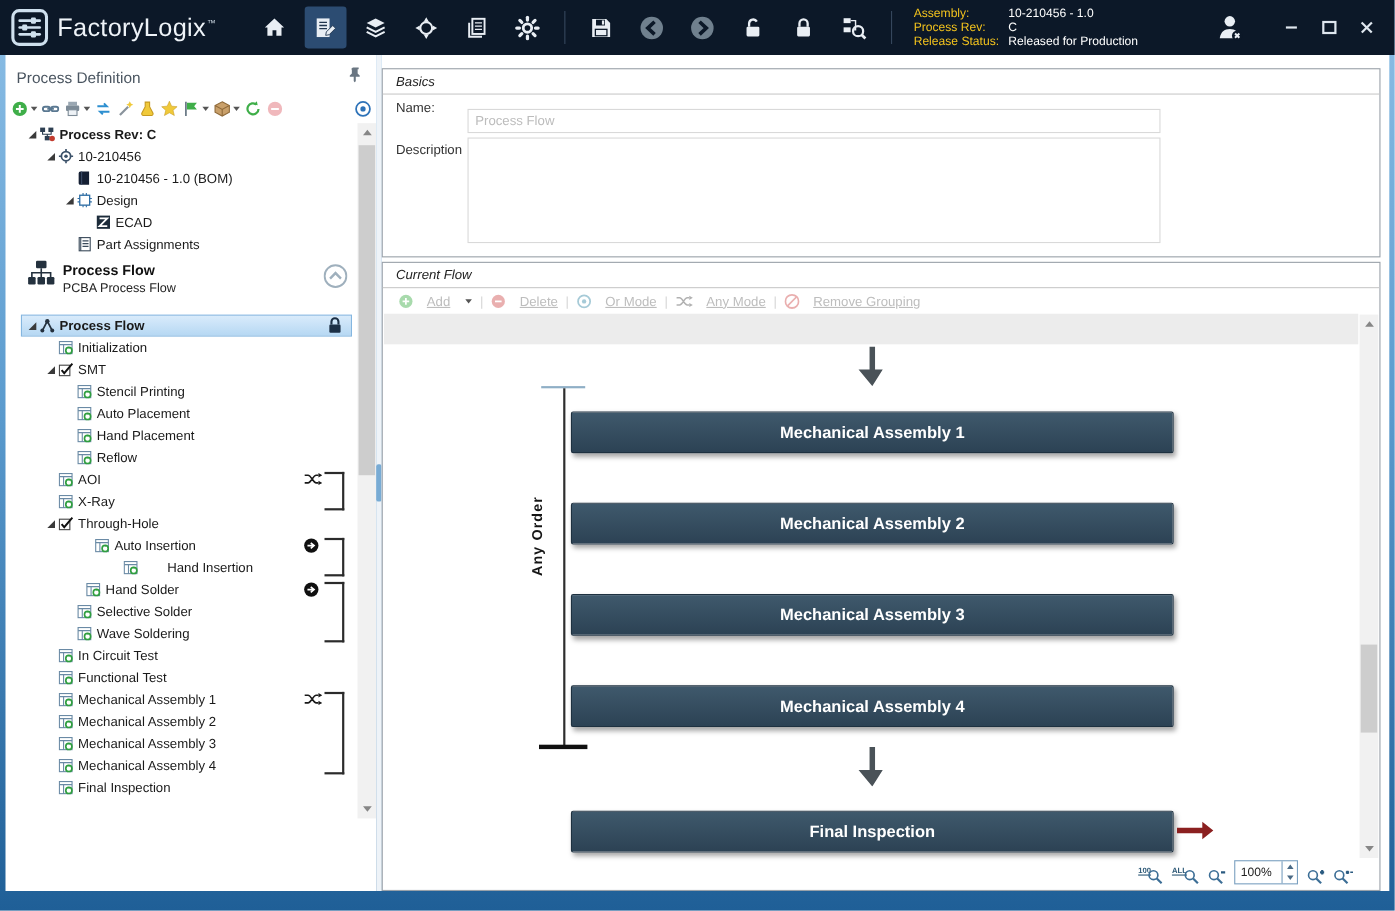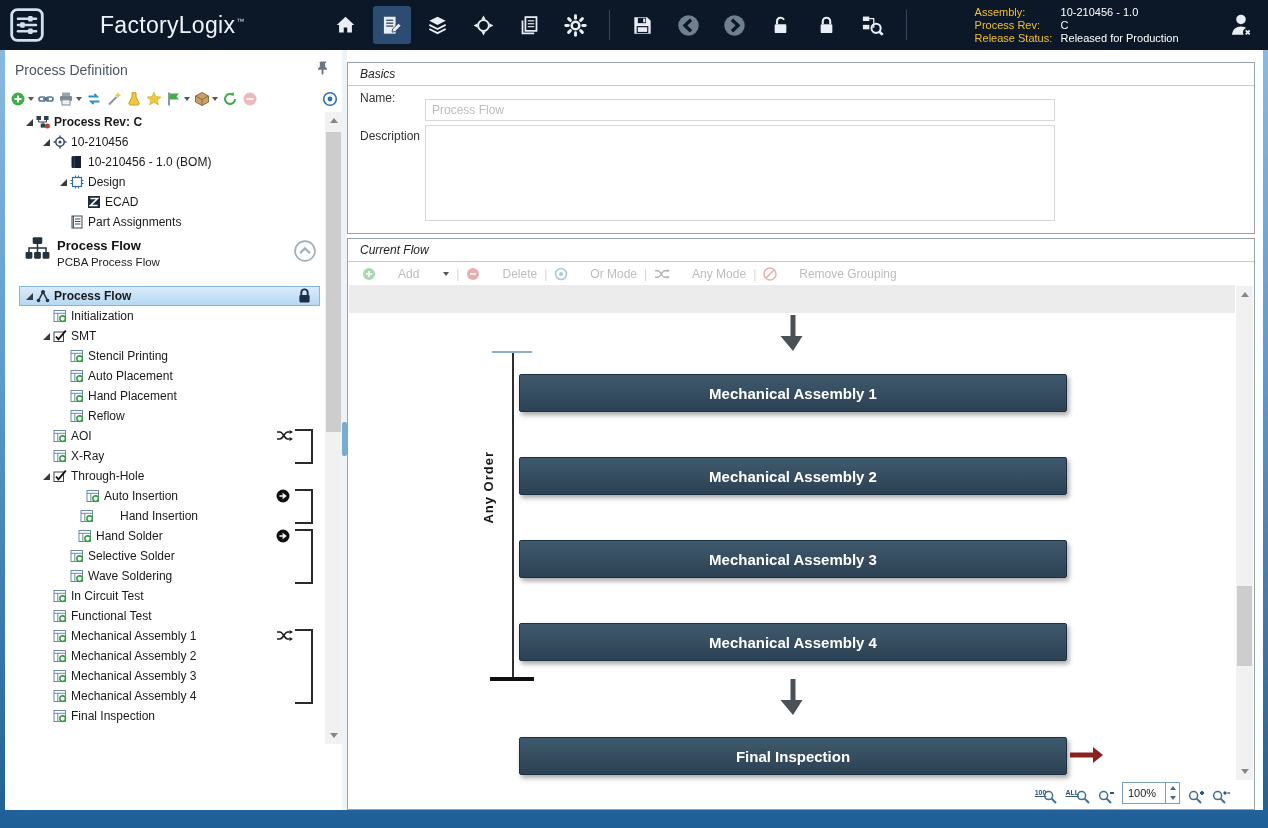--- a/index.html
+++ b/index.html
@@ -1,21 +1,21 @@
 <!DOCTYPE html>
 <html><head>
 <meta charset="utf-8">
 <style>
   html,body{margin:0;padding:0;}
   body{width:1268px;height:828px;font-family:"Liberation Sans",sans-serif;}
   .window{position:relative;width:1268px;height:828px;overflow:hidden;
           background:linear-gradient(180deg,#8dbfe6 0%,#5b9bce 45%,#1f5f97 100%);}
   
   .titlebar{position:absolute;left:0;top:0;width:1268px;height:50px;background:#0c1828;
-            display:flex;align-items:center;color:#e9eef4;gap:48px;}
+            display:flex;align-items:center;color:#e9eef4;}
   .logo{margin-left:10px;display:flex;align-items:center;}
   .appname{font-size:23px;color:#eef3f8;margin-left:8px;letter-spacing:.3px;white-space:nowrap;}
   .appname sup{font-size:8px;margin-left:1px;color:#c9d4df;}
   .tb-tools{display:flex;align-items:center;margin-left:34px;gap:8px;}
   .tb-tool{width:38px;height:38px;display:flex;align-items:center;justify-content:center;border-radius:3px;cursor:default;}
   .tb-tool.active{background:#2c4c72;}
   .tb-sep{width:1px;height:30px;background:#35465c;margin:0 6px;}
   .tb-info{margin-left:14px;font-size:11px;line-height:13px;white-space:nowrap;}
   .tb-info-row{display:flex;}
   .tb-lbl{color:#f2c21d;font-weight:normal;width:86px;}
@@ -75,21 +75,21 @@
   .b-label{position:absolute;font-size:12px;color:#333;}
   .b-name-label{left:12px;top:28px;}
   .b-desc-label{left:12px;top:66px;}
   .b-input{position:absolute;left:77px;top:36px;width:630px;height:22px;border:1px solid #d9d9d9;font-size:12px;
            padding:0 6px;color:#333;box-sizing:border-box;font-family:"Liberation Sans",sans-serif;}
   .b-input::placeholder{color:#bcbcbc;}
   .b-textarea{position:absolute;left:77px;top:62px;width:630px;height:96px;border:1px solid #d9d9d9;resize:none;
               box-sizing:border-box;font-family:"Liberation Sans",sans-serif;font-size:12px;}
   .cf-toolbar{position:absolute;left:0;top:23px;right:0;height:23px;display:flex;align-items:center;padding-left:10px;
               font-size:12px;color:#bdbdbd;}
-  .cf-item{display:flex;align-items:center;gap:22px;margin:0 4px;}
+  .cf-item{display:flex;align-items:center;gap:12px;margin:0 4px;text-decoration:underline;}
   .cf-item .ic{opacity:.45;display:flex;}
   .cf-sep{color:#d6d6d6;margin:0 3px;}
   .canvas{position:absolute;left:1px;top:46px;width:886px;bottom:1px;background:#fff;overflow:hidden;}
   .cv-band{position:absolute;left:0;top:0;right:0;height:28px;background:#ececec;}
   .cv-scroll{right:1px;top:47px;width:17px;bottom:29px;}
   .darrow{position:absolute;width:26px;height:36px;}
   .arrow1{left:430px;top:30px;} .arrow2{left:430px;top:394px;}
   .ao-line{position:absolute;left:163px;top:68px;width:2px;height:326px;background:#2e2e2e;}
   .ao-ticktop{position:absolute;left:143px;top:66px;width:40px;height:2px;background:#8fafc6;}
   .ao-tickbot{position:absolute;left:141px;top:392px;width:44px;height:4px;background:#101010;}
@@ -686,21 +686,21 @@
           <span class="tbadge">
             <span class="ic">
               <svg viewBox="0 0 14 14" width="14" height="14">
                 <circle cx="7" cy="7" r="6.5" fill="#101010"></circle>
                 <path d="M3.5 7h5M6.5 4.5L9.5 7l-3 2.5" fill="none" stroke="#fff" stroke-width="1.5"></path>
               </svg>
             </span>
           </span>
         </div>
         <div class="bracket" style="top: 203px; height: 31px;"></div>
-        <div class="trow" style="padding-left: 40px; gap: 22px;">
+        <div class="trow" style="padding-left: 72px; gap: 22px;">
           <span class="texp"></span>
           <span class="ic ticon">
             <svg viewBox="0 0 14 14" width="14" height="14">
               <rect x="1" y="1.5" width="11.5" height="11" fill="#fff" stroke="#6a8aa5"></rect>
               <line x1="1" y1="4.3" x2="12.5" y2="4.3" stroke="#6a8aa5"></line>
               <line x1="4.8" y1="4.3" x2="4.8" y2="12.5" stroke="#6a8aa5"></line>
               <circle cx="9.6" cy="9.6" r="2.8" fill="none" stroke="#2f9e3f" stroke-width="1.5"></circle>
               <path d="M9.6 6.2l1.6 1.2-1.9.6z" fill="#2f9e3f"></path>
             </svg>
           </span>

